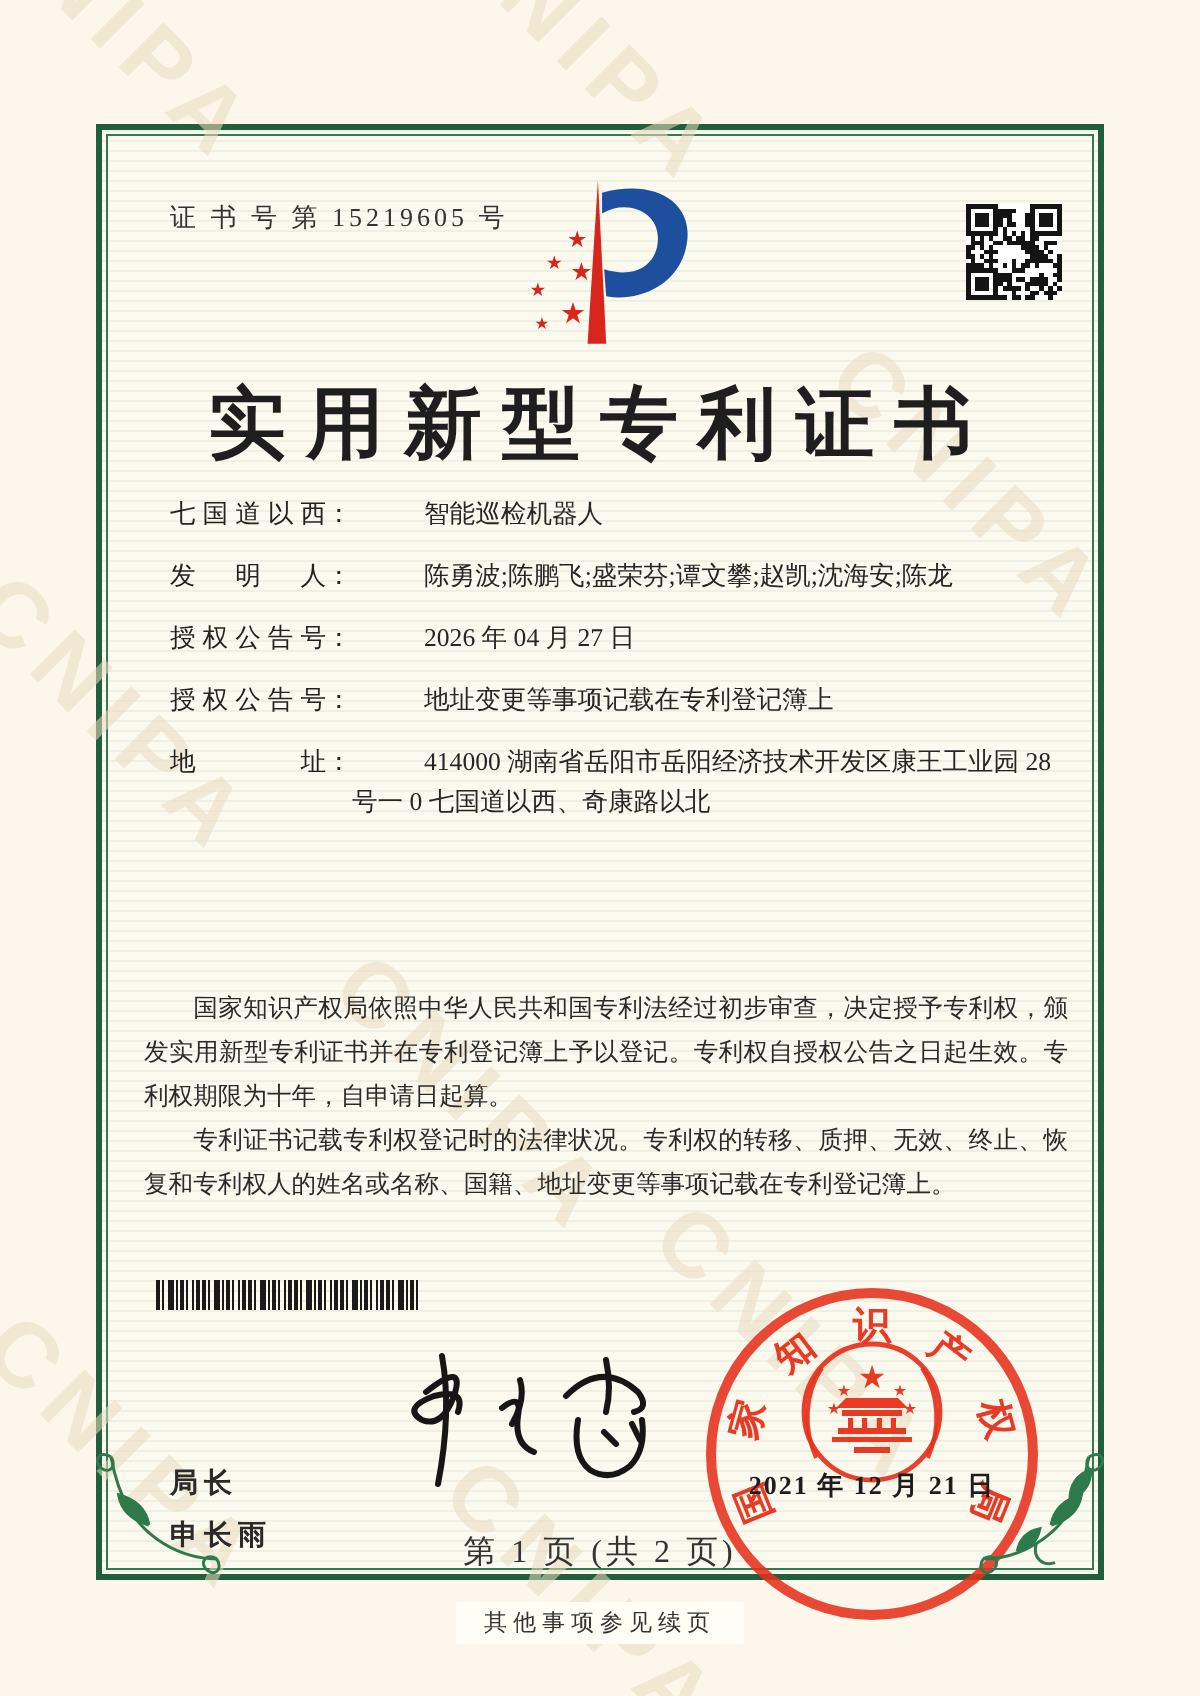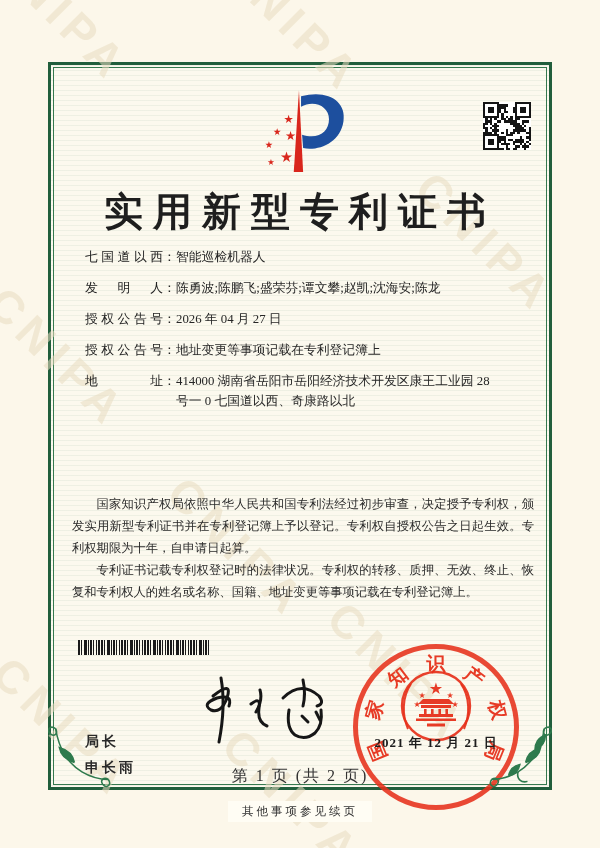--- a/index.html
+++ b/index.html
@@ -41,21 +41,21 @@
     font-size:39px; font-weight:700; letter-spacing:10px; color:#1e1e1e;
   }
 
   .fields { position:absolute; left:85px; top:248px; width:452px; font-size:12.8px; }
   .row { line-height:19px; margin-bottom:12px; white-space:nowrap; }
   .flabel {
     display:inline-block; width:78px; text-align:justify; text-align-last:justify;
     vertical-align:top; color:#222;
   }
   .colon { display:inline-block; width:13px; vertical-align:top; }
-  .fval { display:inline-block; vertical-align:top; white-space:normal; width:350px; }
+  .fval { display:inline-block; vertical-align:top; white-space:normal; width:350px;margin-left:36px; }
   .fval2 { display:block; padding-left:91px; line-height:19px; margin-top:1px; white-space:normal; }
   .grant .fval { width:138px; }
 
   .legal {
     position:absolute; left:72px; top:494px; width:462px;
     font-size:12.3px; line-height:1.78; text-align:justify; color:#2a2a2a;
   }
   .legal p { text-indent:2em; }
 
   .barcode { position:absolute; left:78px; top:640px; width:162px; height:15px; overflow:hidden; white-space:nowrap; }
@@ -104,20 +104,21 @@
       <div class="wm" style="left: 398px; top: 215px;">CNIPA</div>
       <div class="wm" style="left: -30px; top: 330px;">CNIPA</div>
       <div class="wm" style="left: 150px; top: 520px;">CNIPA</div>
       <div class="wm" style="left: 310px; top: 645px;">CNIPA</div>
       <div class="wm" style="left: -25px; top: 700px;">CNIPA</div>
       <div class="wm" style="left: 205px; top: 772px;">CNIPA</div>
     </div>
 
   <div class="content">
 
+    <div class="cert-no">证 书 号 第 15219605 号</div>
 
     <svg class="logo" viewBox="0 0 106 85">
       <polygon points="47,83 52,4 56,83" fill="#d9261c"></polygon>
       <path d="M54,10 C80,3 98,15 95,34 C92,55 71,63 56,60 L55,47 C71,52 81,44 81,32 C81,19 66,13 54,20 Z" fill="#1d4f9e"></path>
       <text x="42" y="36" font-size="11" fill="#d9261c" text-anchor="middle">★</text>
       <text x="31" y="47" font-size="9" fill="#d9261c" text-anchor="middle">★</text>
       <text x="44" y="52" font-size="12" fill="#d9261c" text-anchor="middle">★</text>
       <text x="23" y="60" font-size="9" fill="#d9261c" text-anchor="middle">★</text>
       <text x="40" y="73" font-size="14" fill="#d9261c" text-anchor="middle">★</text>
       <text x="25" y="76" font-size="8" fill="#d9261c" text-anchor="middle">★</text>

